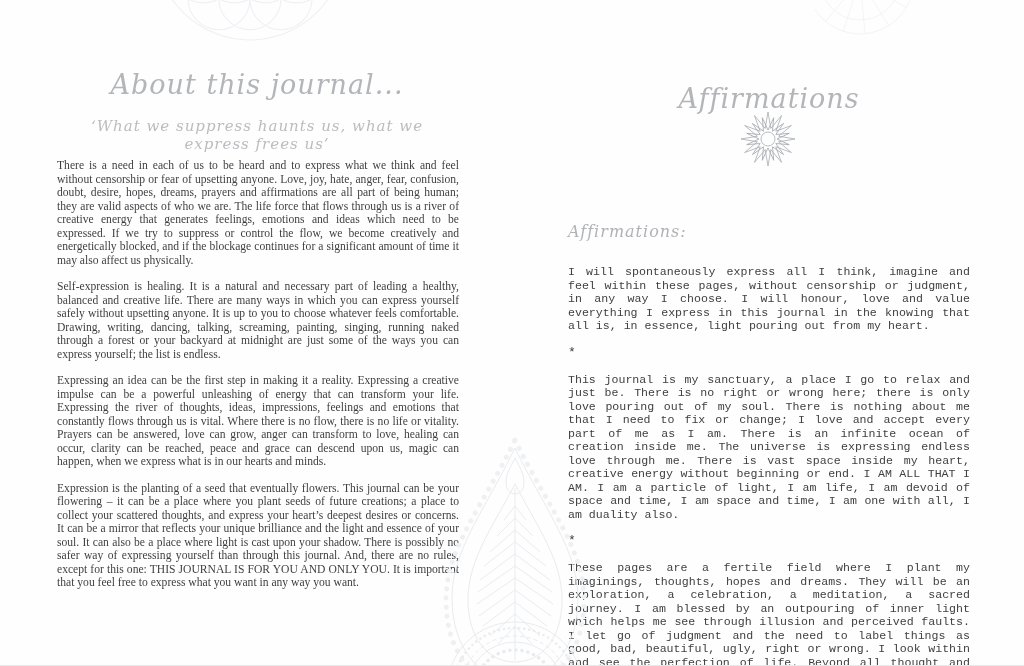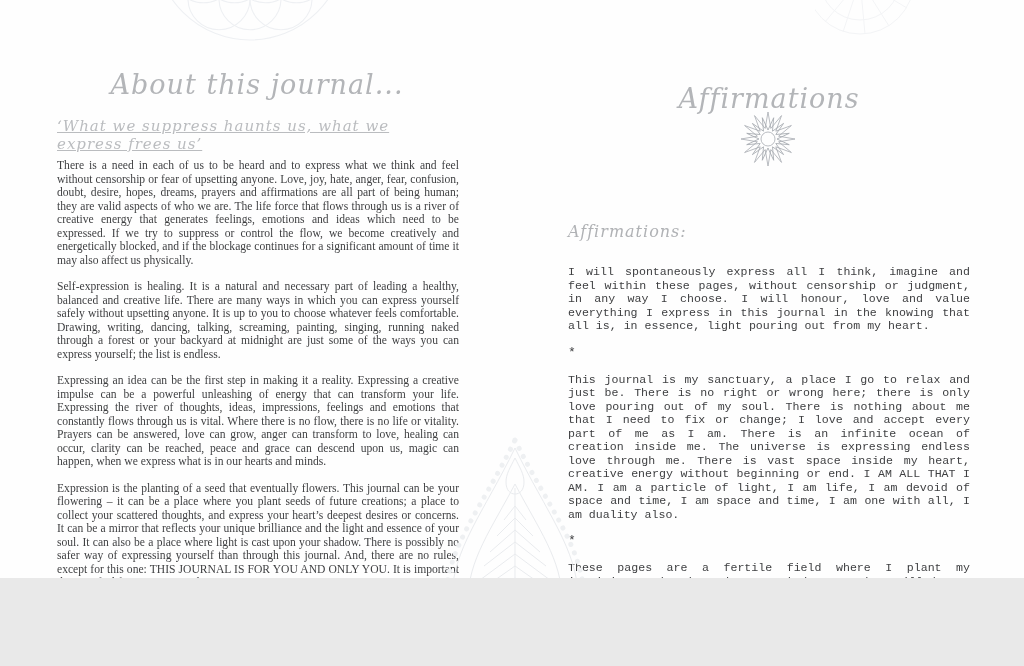--- a/index.html
+++ b/index.html
@@ -1,30 +1,30 @@
 <!DOCTYPE html>
 <html><head>
 <meta charset="utf-8">
 <style>
   html,body{margin:0;padding:0;background:#e9e9e9;}
   .spread{
-    position:relative;width:1024px;height:578px;background:#fefefe;
+    position:relative;width:1024px;height:665px;background:#fefefe;
     overflow:hidden;font-family:"Liberation Serif",serif;
   }
   .script{
     font-family:"DejaVu Serif",serif;font-style:italic;
     color:#b3b5b8;letter-spacing:1px;font-weight:400;
   }
   .page-title{
     position:absolute;top:70px;width:400px;text-align:center;
     font-size:27px;line-height:30px;margin:0;
   }
   .page-quote{
-    position:absolute;top:117px;left:57px;width:400px;
-    font-size:15px;color:#babcbf;letter-spacing:1px;text-decoration:underline;
+    position:absolute;top:117px;left:57px;width:400px;text-align:center;
+    font-size:15px;color:#babcbf;letter-spacing:1px;
   }
   .body-col{
     position:absolute;width:402px;color:#3e3f41;font-size:11.6px;
     line-height:13.5px;text-align:justify;
   }
   .body-col p{margin:0 0 13px 0;}
   .subhead{
     position:absolute;top:222px;left:568px;font-size:16px;
     color:#b0b2b5;letter-spacing:1px;
   }

